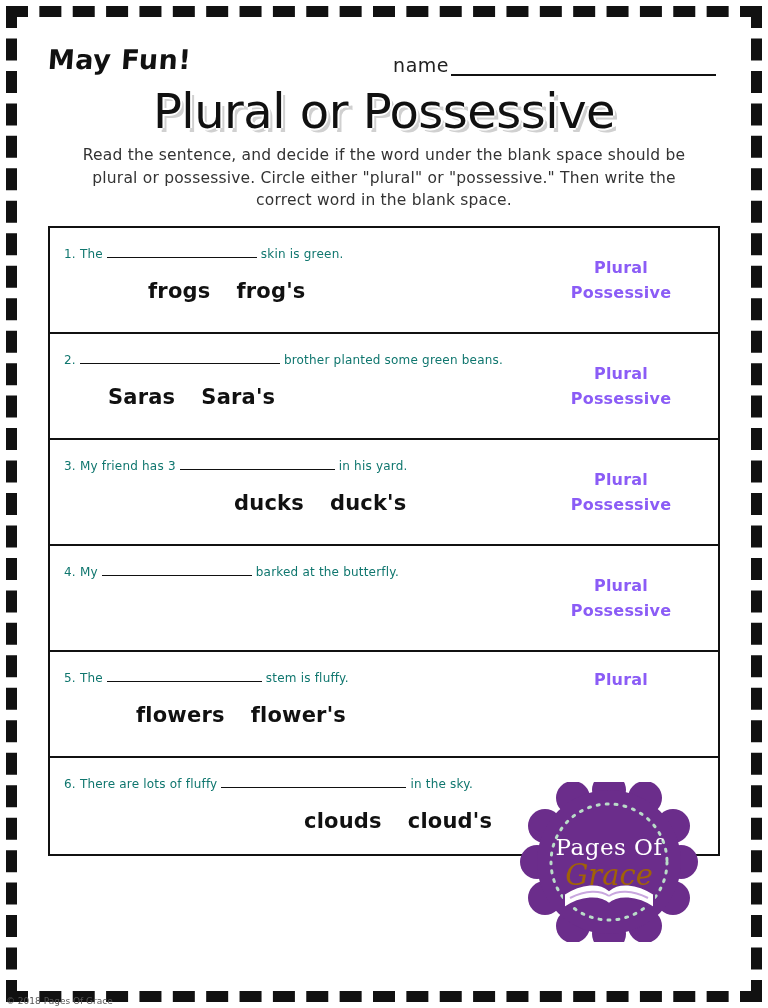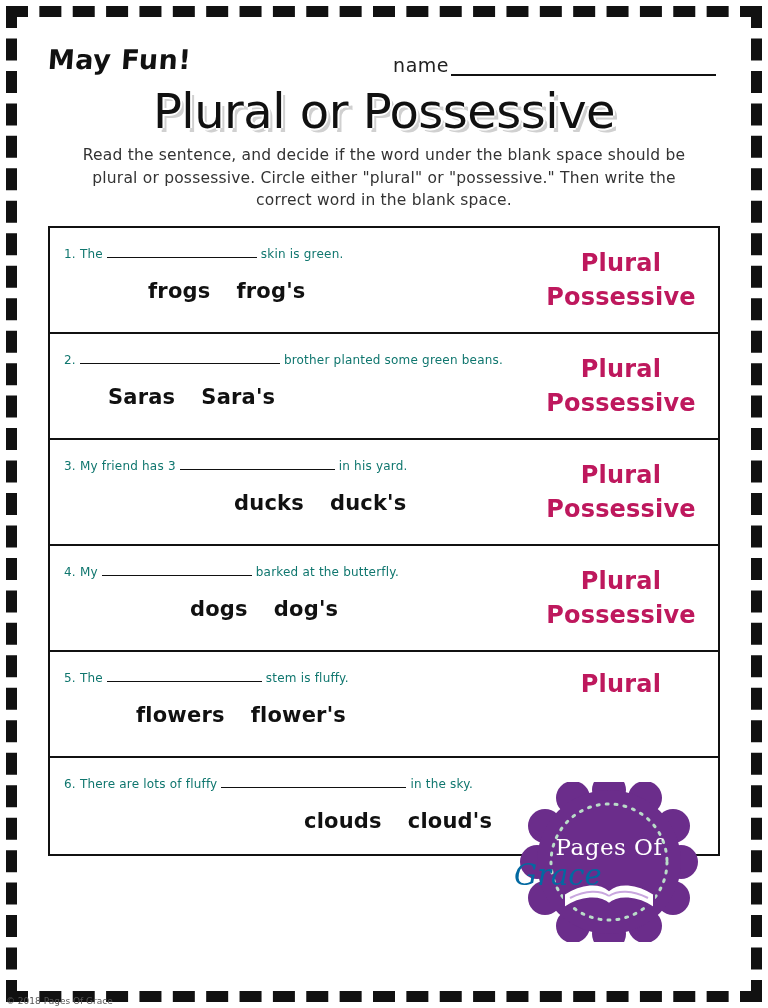--- a/index.html
+++ b/index.html
@@ -133,23 +133,23 @@
   .qright {
     flex: 0 0 178px;
     display: flex;
     flex-direction: column;
     align-items: center;
     justify-content: center;
     gap: 6px;
     padding-right: 8px;
   }
   .choice {
-    font-size: 24px;
+    font-size: 16px;
     font-weight: bold;
-    color: #be185d;
+    color: #8b5cf6;
     letter-spacing: 0.2px;
   }
   .sentence {
     font-size: 12px;
     color: #0f766e;
     white-space: nowrap;
     letter-spacing: 0.2px;
   }
   .blank {
     display: inline-block;
@@ -196,22 +196,23 @@
     font-size: 23px;
     color: #ffffff;
     letter-spacing: 0.5px;
     font-family: "DejaVu Serif", serif;
   }
   .logo-text-bottom {
     position: absolute;
     top: 76px;
     left: 0;
     right: 0;
+    text-align: center;
     font-size: 29px;
-    color: #0369a1;
+    color: #a16207;
     font-style: italic;
     font-family: "DejaVu Serif", serif;
   }
 
   
   .footer {
     position: absolute;
     left: 6px;
     bottom: 2px;
     font-size: 9px;
@@ -296,24 +297,20 @@
           </div>
         </div>
 
         <div class="qrow">
           <div class="qleft">
             <div class="sentence">
               <span>4.</span>
               <span>My</span>
               <span class="blank" style="width:150px"></span>
               <span>barked at the butterfly.</span>
-            </div>
-            <div class="word-options wo-indent-4">
-              <span>dogs</span>
-              <span>dog's</span>
             </div>
           </div>
           <div class="qright">
             <div class="choice">Plural</div>
             <div class="choice">Possessive</div>
           </div>
         </div>
 
         <div class="qrow">
           <div class="qleft">

